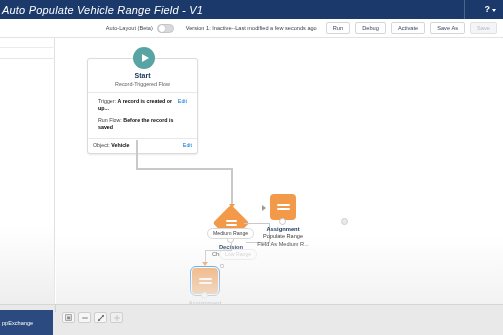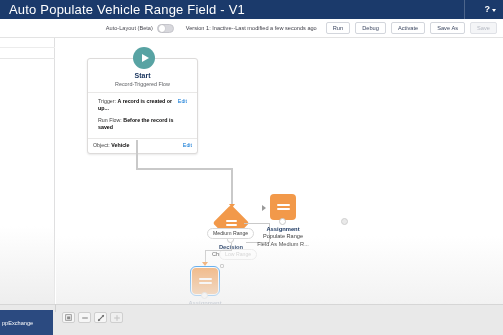--- a/index.html
+++ b/index.html
@@ -11,22 +11,22 @@
   }
   #app { position: relative; width: 503px; height: 335px; background: #fff; }
 
   
   .header {
     position: absolute; left: 0; top: 0; width: 503px; height: 19px;
     background: #1b3a6b;
     display: flex; align-items: center; justify-content: space-between;
   }
   .header-title {
-    color: #ffffff; font-size: 13px; letter-spacing: .2px;
-    padding-left: 9px; white-space: nowrap;
+    color: #ffffff; font-size: 11px; letter-spacing: .2px;
+    padding-left: 2px; white-space: nowrap; font-style: italic;
   }
   .header-right { display: flex; align-items: center; gap: 2px; padding-right: 7px; }
   .help-icon {
     color: #ffffff; font-size: 9px; font-weight: bold; line-height: 1;
   }
   .caret-sm {
     width: 0; height: 0; border-left: 2.5px solid transparent;
     border-right: 2.5px solid transparent; border-top: 3px solid #ffffff;
     margin-top: 2px;
   }

